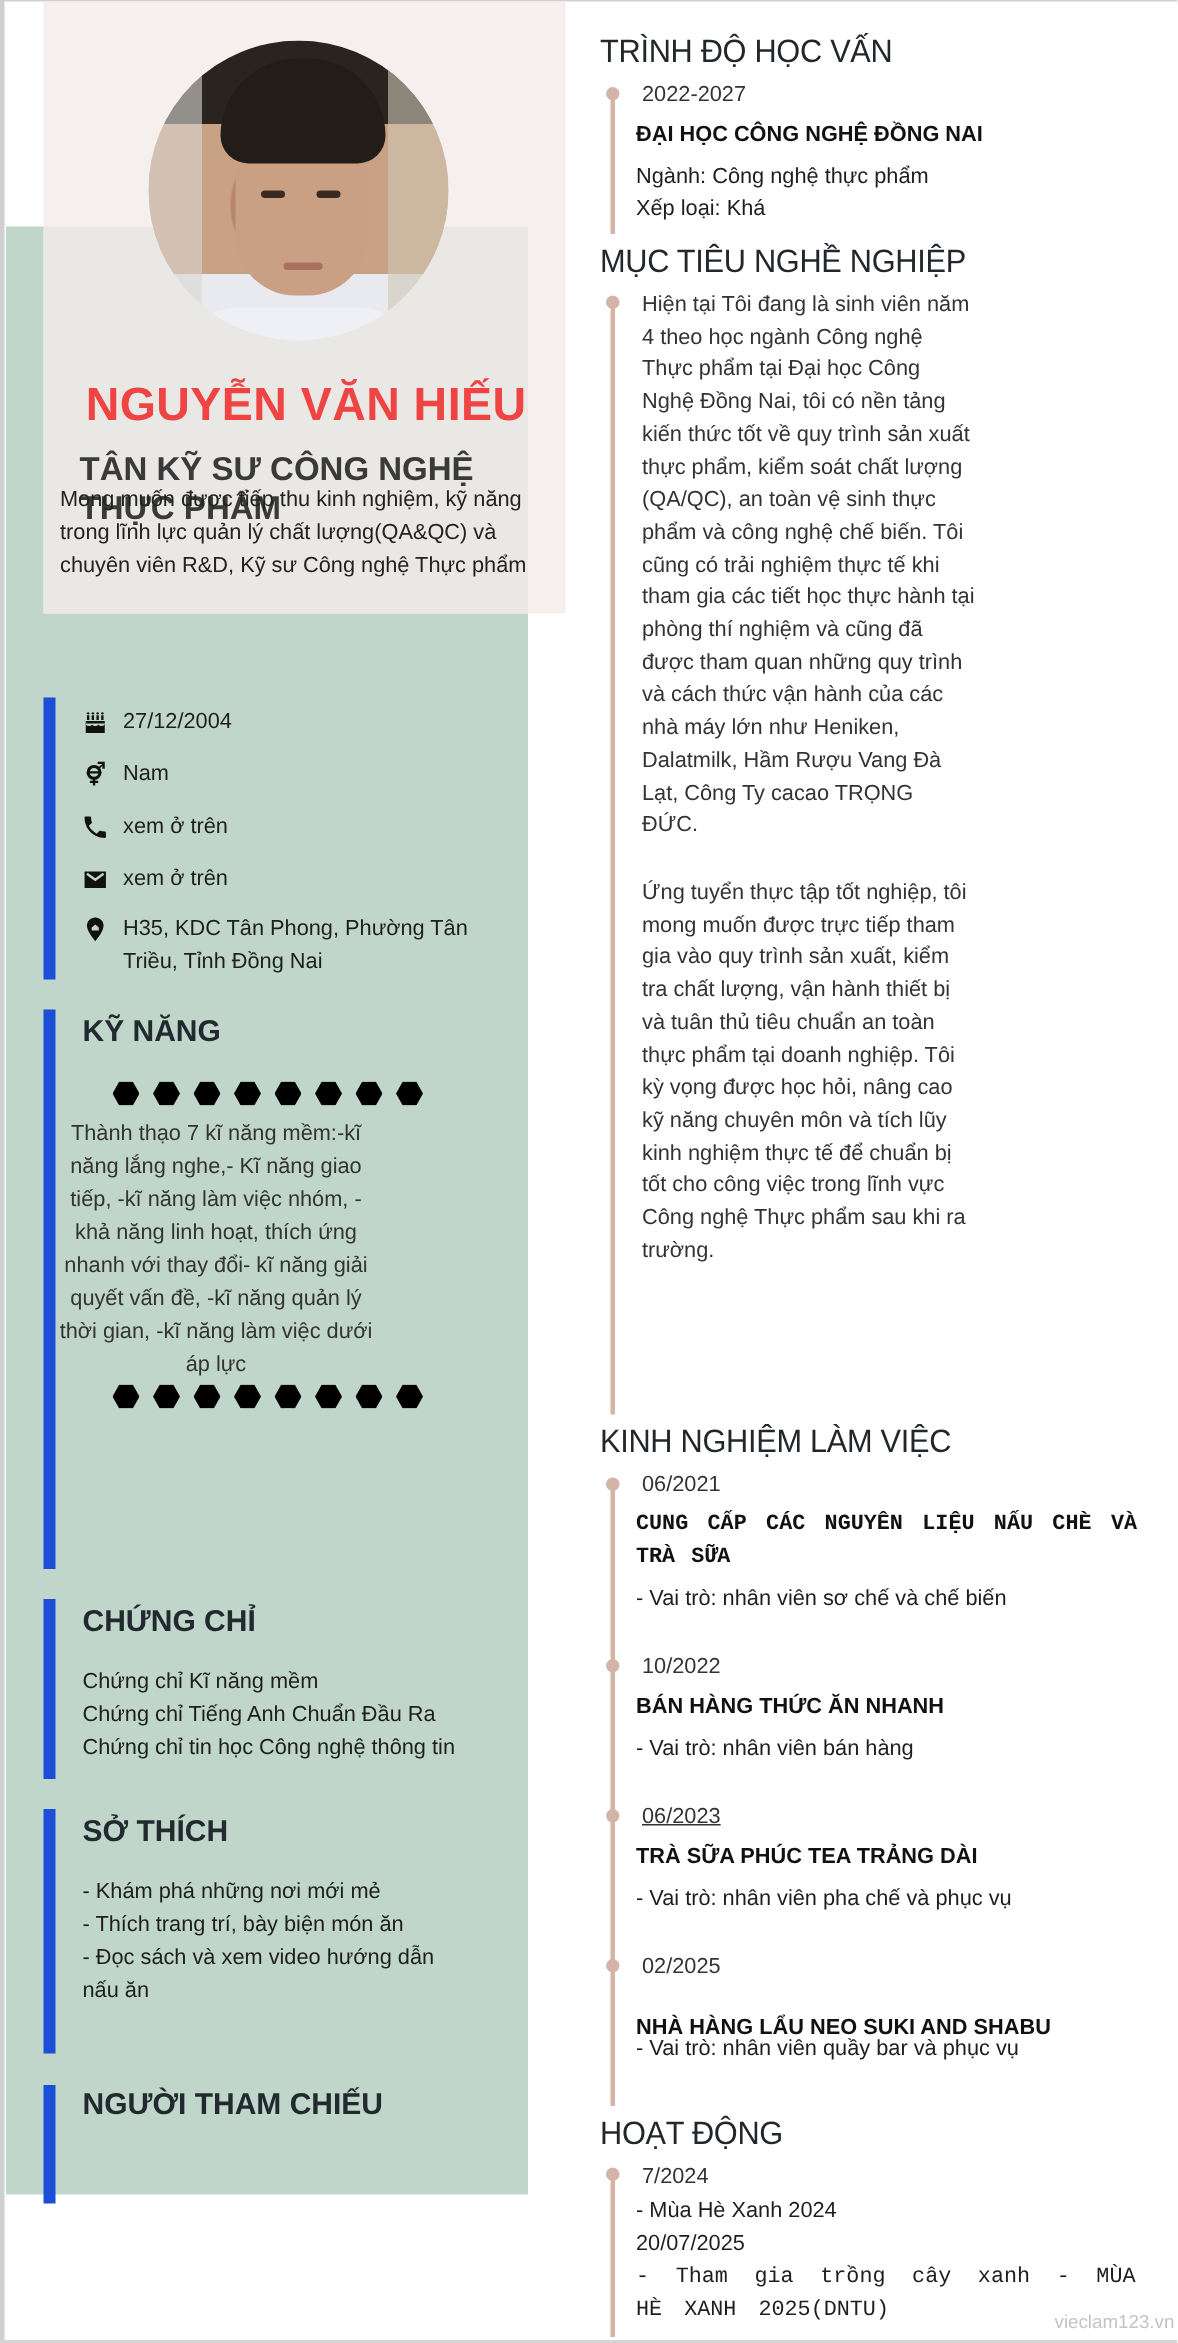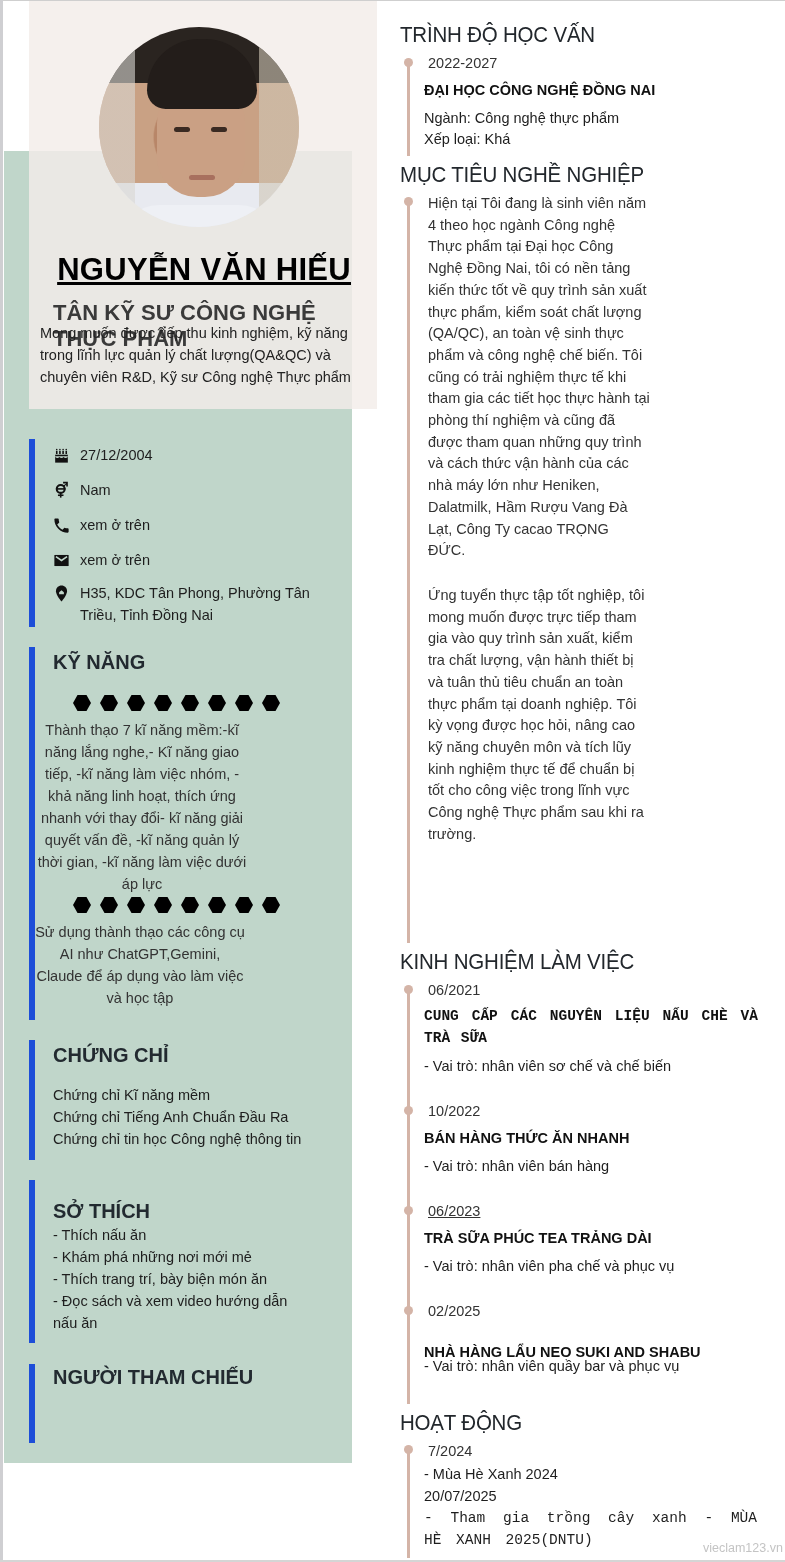--- a/index.html
+++ b/index.html
@@ -19,25 +19,25 @@
             background: radial-gradient(circle at 50% 55%, #c99a7d 0 22%, #b88668 23% 30%, transparent 31%),
                         linear-gradient(180deg, #2a2420 0 28%, #c9a184 28% 78%, #e8eaf0 78% 100%); }
   .avatar .bg { position:absolute; inset:0; background: linear-gradient(90deg,#d9d7d2 0 18%, transparent 18% 80%, #cfc6b5 80%); opacity:.6; }
   .avatar .hair { position:absolute; left:48px; top:12px; width:110px; height:70px; background:#231d1a; border-radius: 55px 55px 20px 20px; }
   .avatar .face { position:absolute; left:58px; top:52px; width:88px; height:118px; background:#caa084; border-radius: 44px 44px 40px 40px; }
   .avatar .eye { position:absolute; top:100px; width:16px; height:5px; background:#3a2a22; border-radius:3px; }
   .avatar .eye.l { left:75px; } .avatar .eye.r { left:112px; }
   .avatar .mouth { position:absolute; left:90px; top:148px; width:26px; height:5px; background:#a8705e; border-radius:3px; }
   .avatar .shirt { position:absolute; left:20px; top:178px; width:160px; height:40px; background:#eef0f5; border-radius: 40px 40px 0 0; }
 
-  .name { position: absolute; left: 29px; width: 322px; top: 252px; text-align: right; font-size: 31px; font-weight: bold; color: #000000; letter-spacing: 0.3px; text-decoration: underline; }
+  .name { position: absolute; left: 29px; width: 322px; top: 252px; text-align: right; font-size: 31px; font-weight: bold; color: #ef4444; letter-spacing: 0.3px; }
   .job-title { position: absolute; left: 29px; width: 322px; top: 300px; text-align: left; font-size: 22px; font-weight: bold; color: #3a3a3a; padding-left: 24px; }
   .summary { position: absolute; left: 40px; width: 312px; top: 322px; font-size: 14.5px; line-height: 22px; color: #222; }
 
-  .side-section { position: absolute; left: 29px; border-left: 6px solid #1d4ed8; }
+  .side-section { position: absolute; left: 29px; border-left: 8px solid #1d4ed8; margin-top: 26px; }
   .contact { top: 439px; height: 188px; width: 300px; }
   .contact-row { position: absolute; left: 16px; display: flex; align-items: flex-start; font-size: 14.5px; color: #1e1e1e; line-height: 22px; }
   .contact-row .ic { width: 20px; height: 20px; margin-right: 9px; display: inline-flex; align-items: center; justify-content: center; flex-shrink: 0; margin-top: 1px; }
   .contact-row svg { width: 19px; height: 19px; fill: #111; }
 
   .side-title { position: absolute; left: 18px; font-size: 20px; font-weight: bold; color: #222a30; }
 
   .skills { top: 647px; height: 373px; width: 300px; }
   .hex-row { position: absolute; left: 38px; display: flex; gap: 9px; }
   .hex { width: 18px; height: 16px; background: #000; clip-path: polygon(25% 0, 75% 0, 100% 50%, 75% 100%, 25% 100%, 0 50%); }
@@ -155,36 +155,34 @@
   <div class="hex-row" style="top:250px;">
     <div class="hex"></div>
     <div class="hex"></div>
     <div class="hex"></div>
     <div class="hex"></div>
     <div class="hex"></div>
     <div class="hex"></div>
     <div class="hex"></div>
     <div class="hex"></div>
   </div>
-  <div class="skill-text" style="top:274px; width:210px;">Sử dụng thành thạo các công cụ AI như ChatGPT,Gemini, Claude để áp dụng vào làm việc và học tập</div>
 </div>
 
 <div class="side-section certs">
   <div class="side-title" style="top:4px;">CHỨNG CHỈ</div>
   <div class="list-lines" style="top:44px;">
     <div>Chứng chỉ Kĩ năng mềm</div>
     <div>Chứng chỉ Tiếng Anh Chuẩn Đầu Ra</div>
     <div>Chứng chỉ tin học Công nghệ thông tin</div>
   </div>
 </div>
 
 <div class="side-section hobbies">
-  <div class="side-title" style="top:20px;">SỞ THÍCH</div>
+  <div class="side-title" style="top:4px;">SỞ THÍCH</div>
   <div class="list-lines" style="top:44px;">
-    <div>- Thích nấu ăn</div>
     <div>- Khám phá những nơi mới mẻ</div>
     <div>- Thích trang trí, bày biện món ăn</div>
     <div>- Đọc sách và xem video hướng dẫn nấu ăn</div>
   </div>
 </div>
 
 <div class="side-section refs">
   <div class="side-title" style="top:2px;">NGƯỜI THAM CHIẾU</div>
 </div>
 

